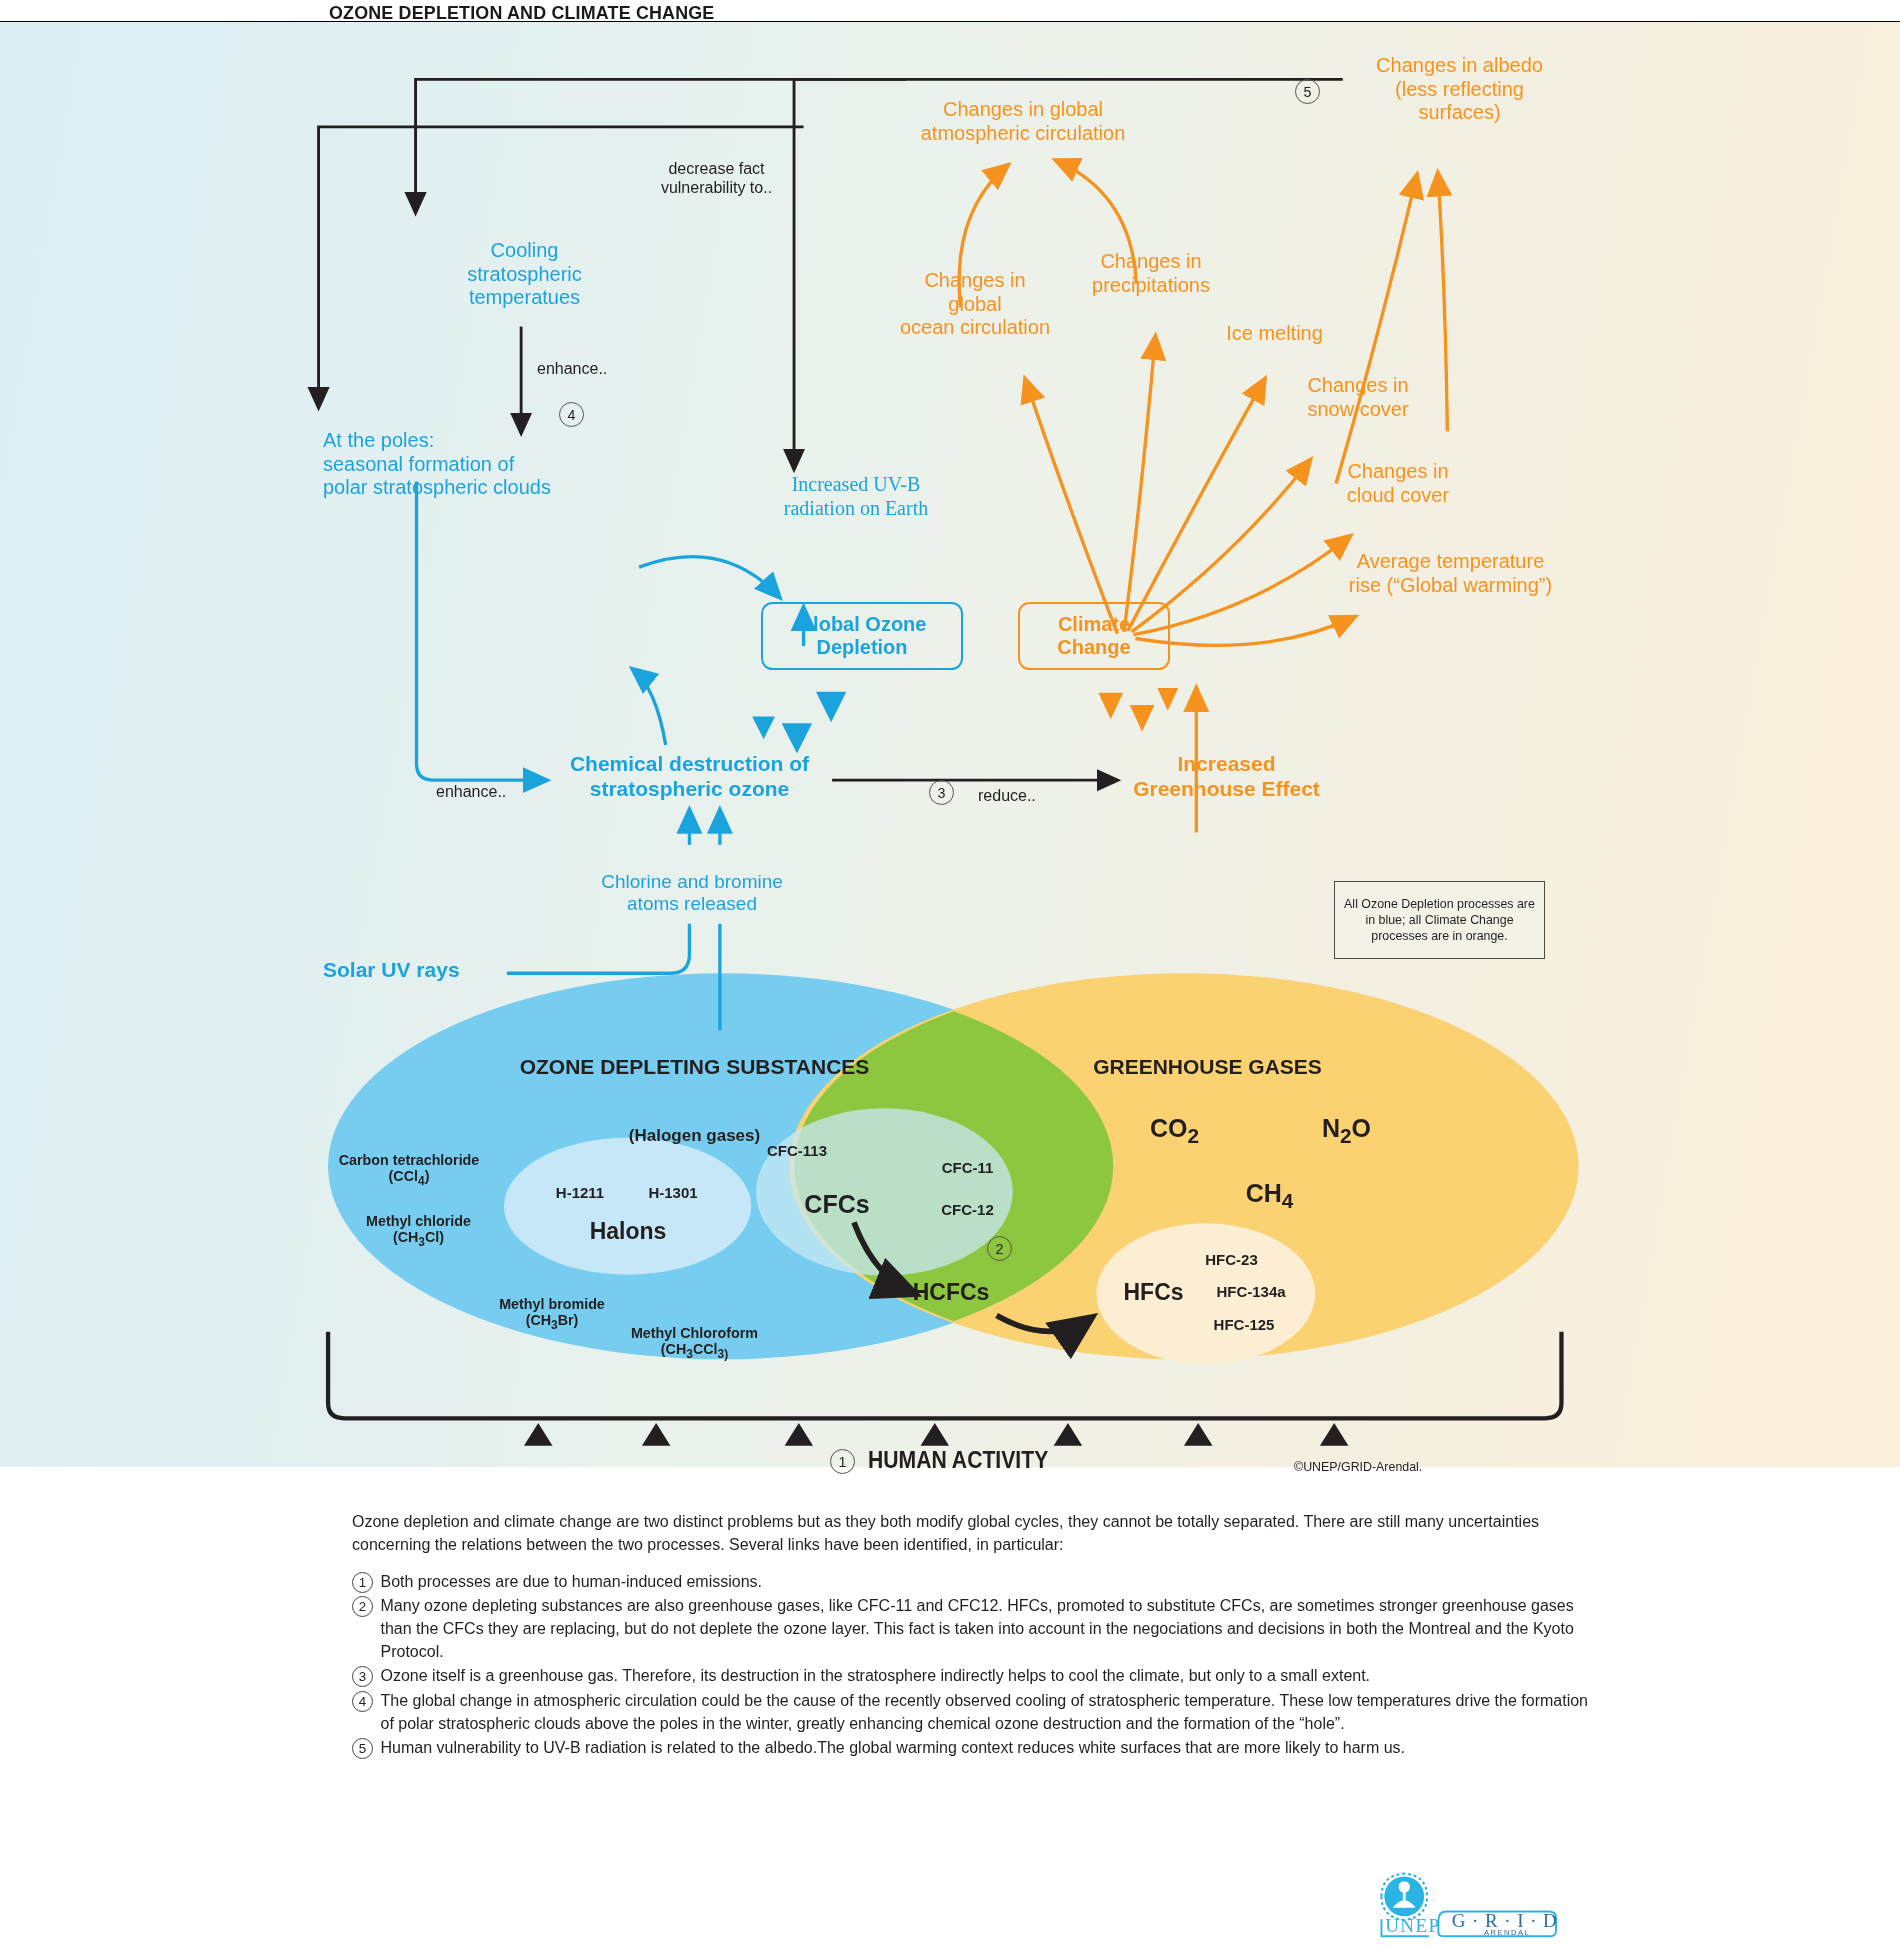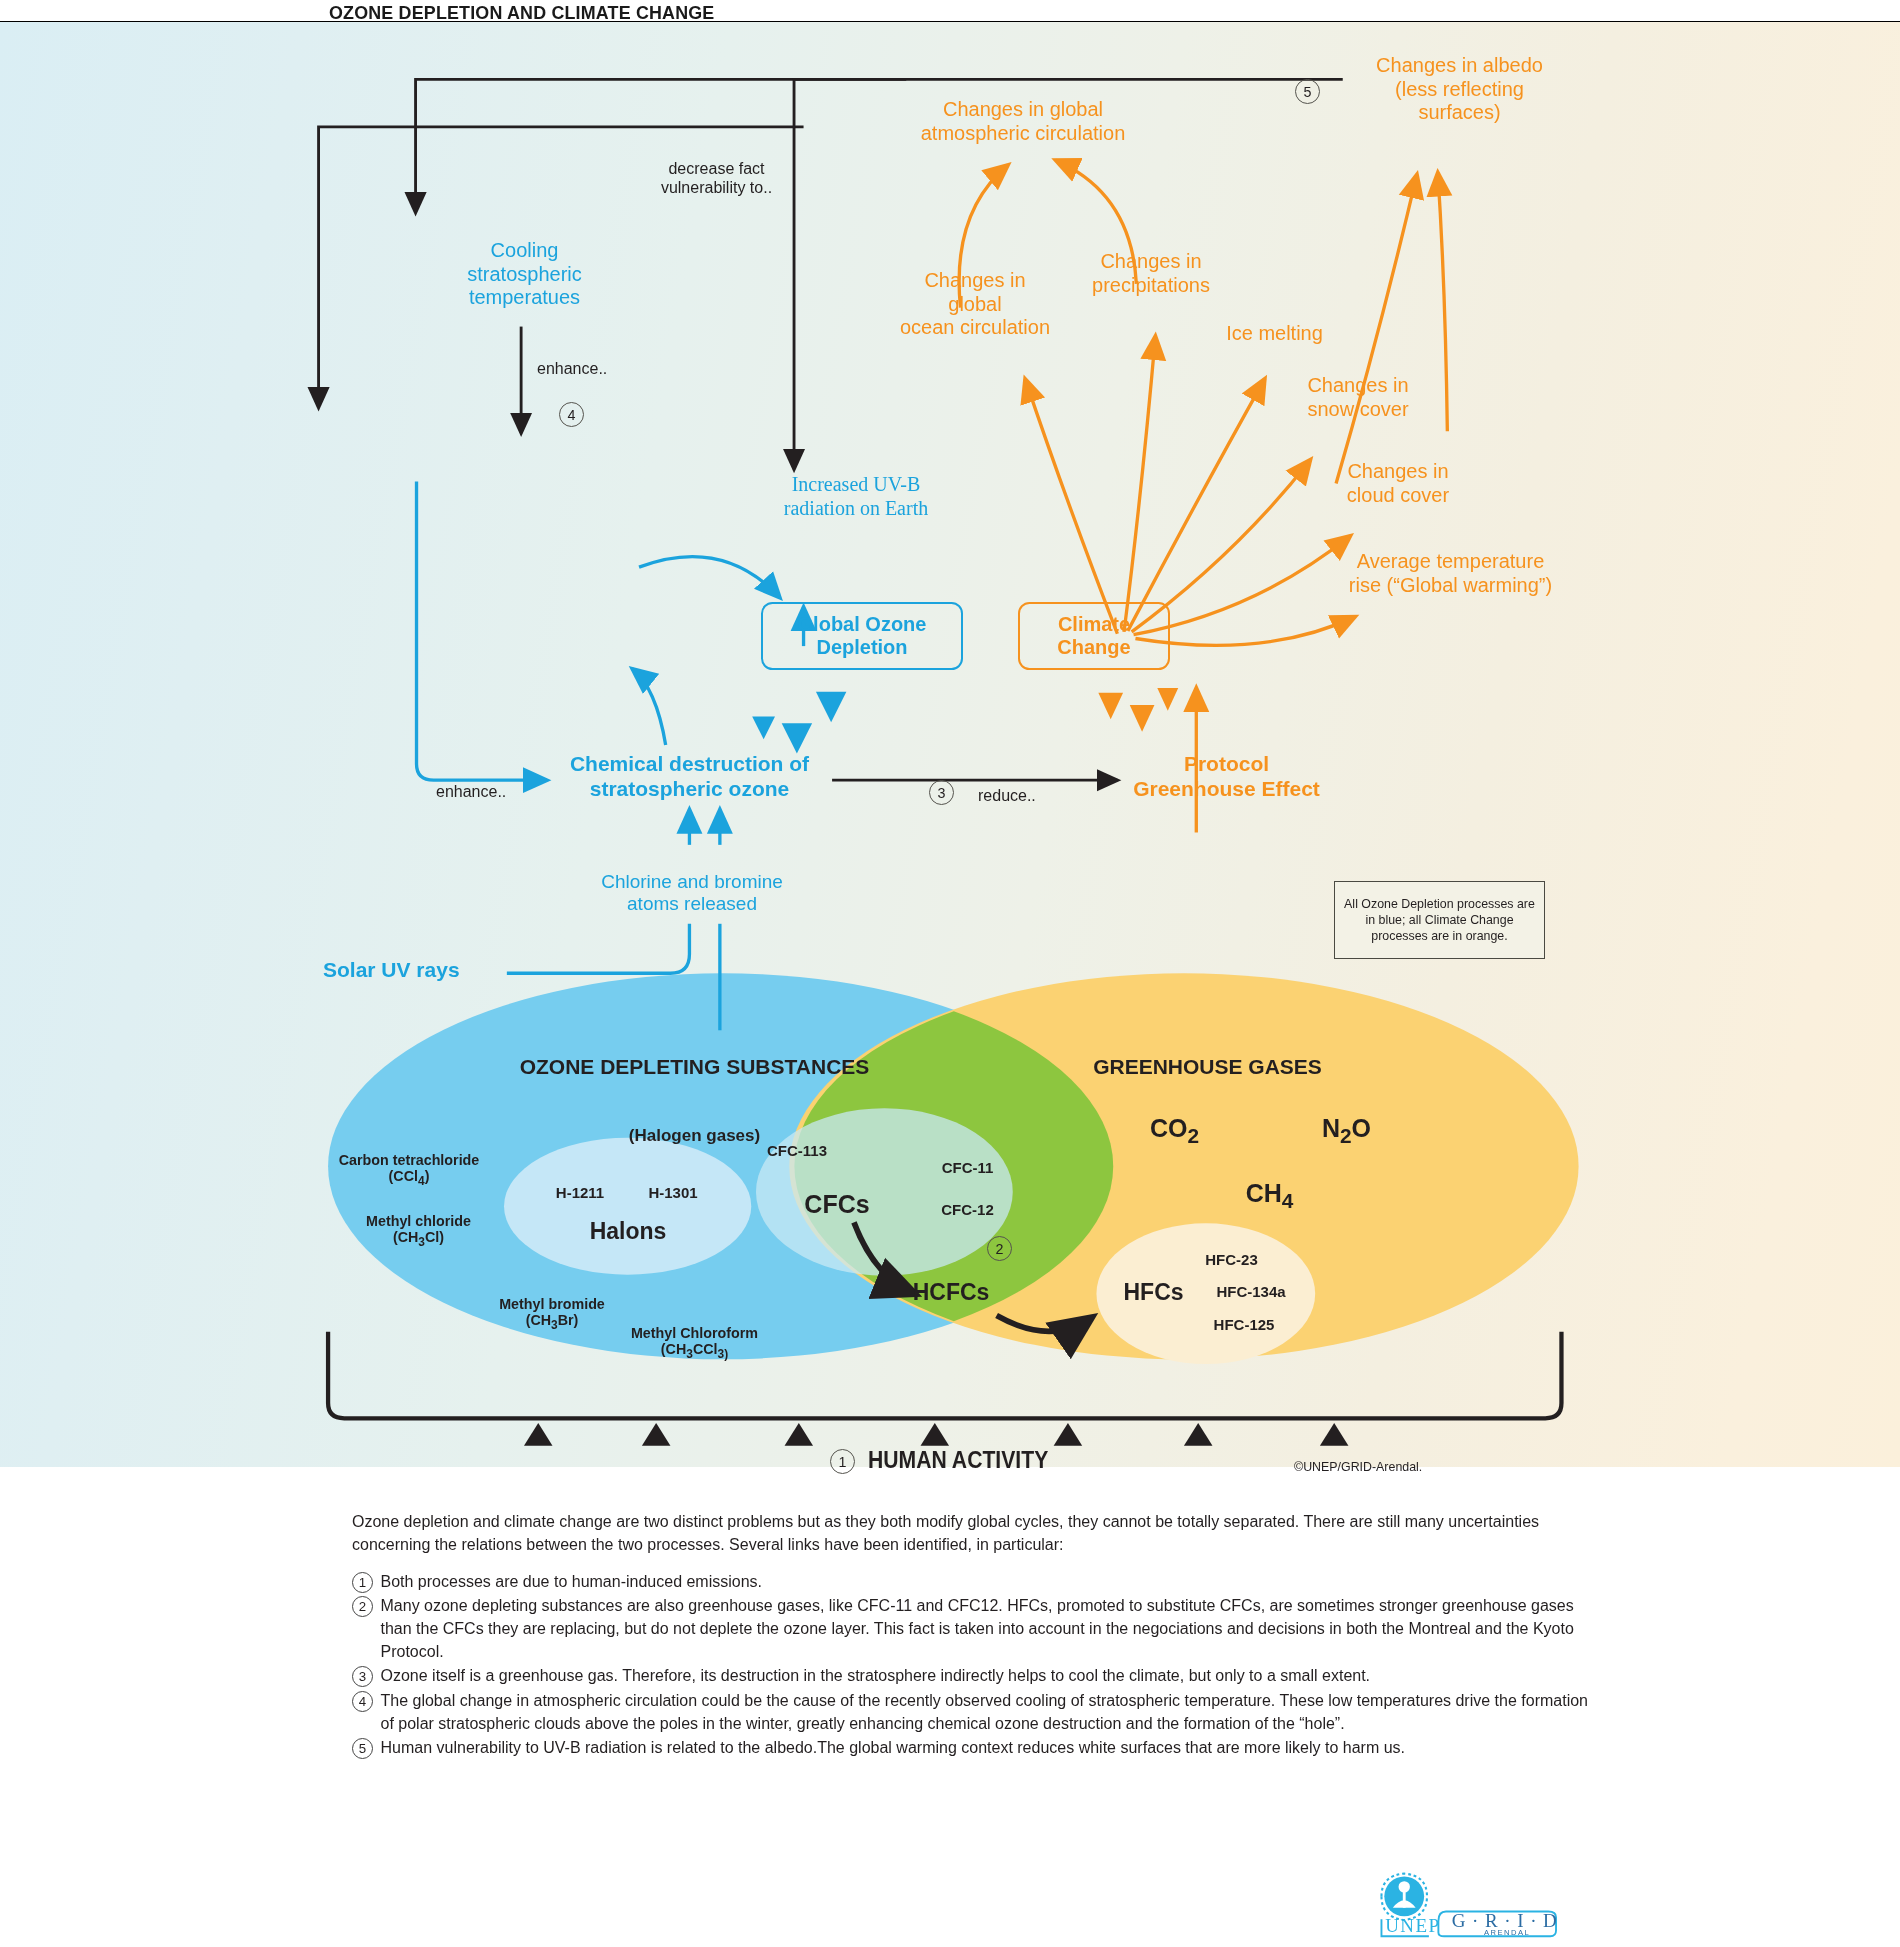--- a/index.html
+++ b/index.html
@@ -190,20 +190,25 @@
       <path d="M898,1262 Q920,1320 962,1337" fill="none" stroke="#231f20" stroke-width="6" marker-end="url(#ahBlack)"></path>
       <path d="M1048,1360 Q1105,1392 1148,1362" fill="none" stroke="#231f20" stroke-width="6" marker-end="url(#ahBlack)"></path>
     </svg>
 
     <div class="node c f21 blue" style="left:439px; top:217px; width:171px;">
       <div style="white-space:pre-line;">Cooling
 stratospheric
 temperatues</div>
     </div>
 
+    <div class="node l f21 blue" style="left:323px; top:407px; width:304px;">
+      <div style="white-space:pre-line;">At the poles:
+seasonal formation of
+polar stratospheric clouds</div>
+    </div>
 
 
     <div class="node c f21 blue" style="left:761px; top:451px; width:190px;font-family:Liberation Serif, serif;">
       <div style="white-space:pre-line;">Increased UV-B
 radiation on Earth</div>
     </div>
 
     <div class="node c f22 b blue" style="left:547px; top:730px; width:285px;">
       <div style="white-space:pre-line;">Chemical destruction of
 stratospheric ozone</div>
@@ -222,21 +227,21 @@
       <div style="white-space:pre-line;">Global Ozone
 Depletion</div>
     </div>
 
     <div class="chip orange-chip f21" style="left:1018px; top:580px; width:152px; height:68px;">
       <div style="white-space:pre-line;">Climate
 Change</div>
     </div>
 
     <div class="node c f22 b orange" style="left:1084px; top:730px; width:285px;">
-      <div style="white-space:pre-line;">Protocol
+      <div style="white-space:pre-line;">Increased
 Greenhouse Effect</div>
     </div>
 
     <div class="node c f21 orange" style="left:885px; top:76px; width:276px;">
       <div style="white-space:pre-line;">Changes in global
 atmospheric circulation</div>
     </div>
 
     <div class="node c f21 orange" style="left:880px; top:247px; width:190px;">
       <div style="white-space:pre-line;">Changes in

